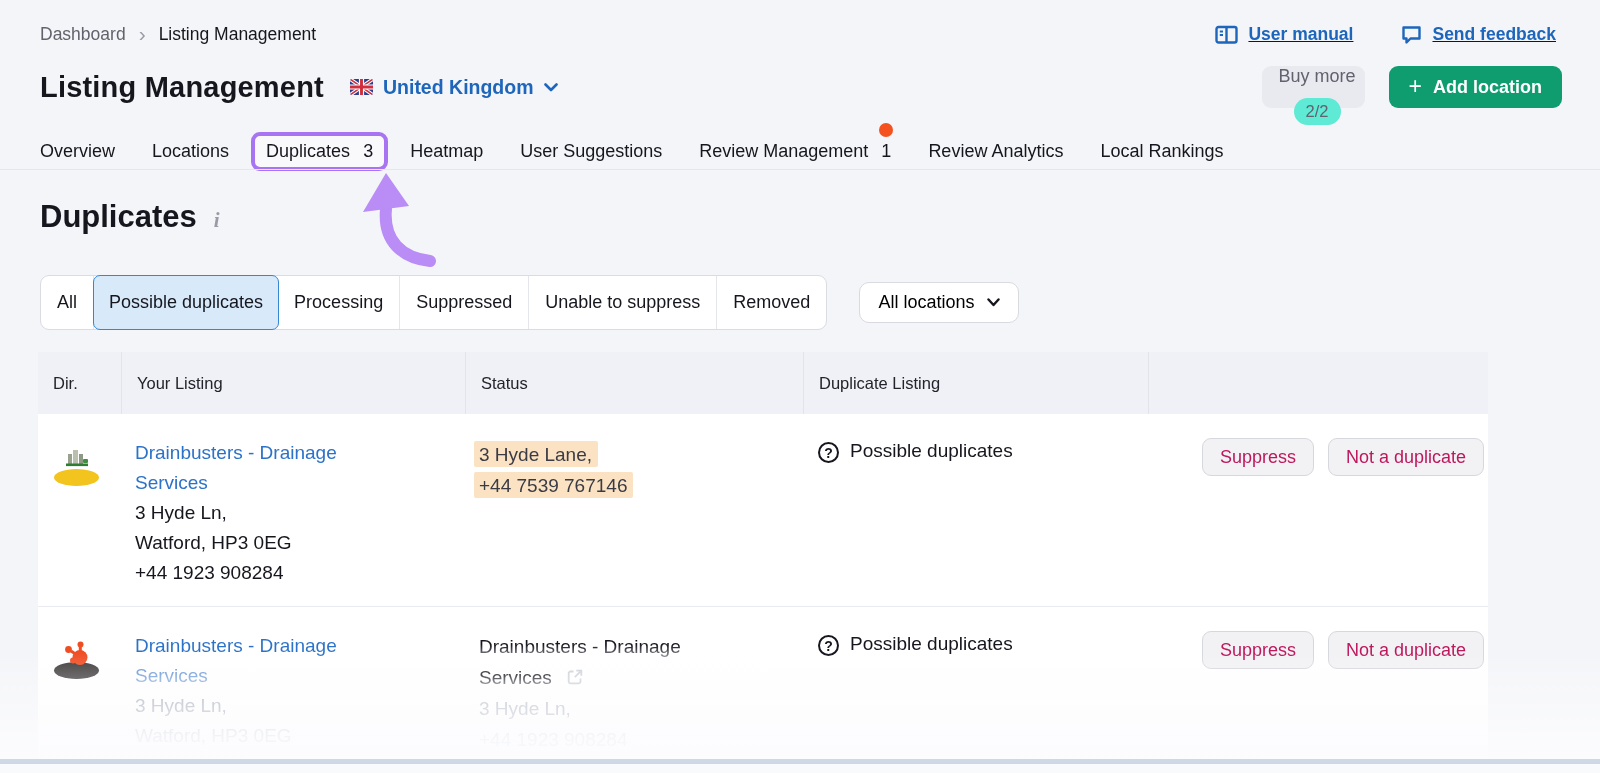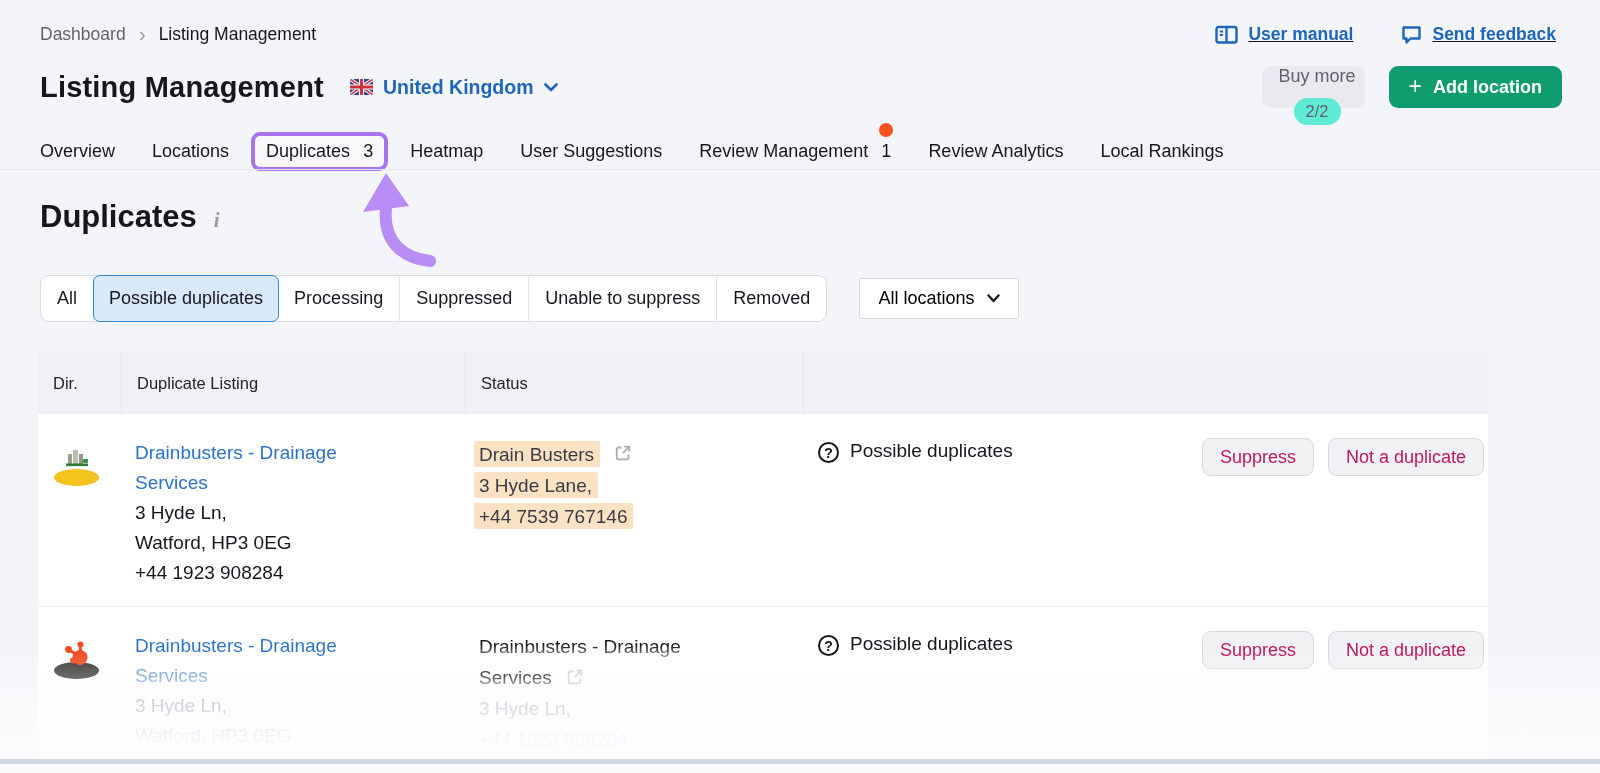--- a/index.html
+++ b/index.html
@@ -35,25 +35,25 @@
   .notif-dot { position:absolute; top:-18px; left:50%; transform:translateX(-50%); width:14px; height:14px; border-radius:50%; background:#f4511e; }
   .tabs-divider { position:absolute; top:169px; left:0; right:0; height:1px; background:#e6e7ec; }
 
   
   .section-title { position:absolute; top:199px; left:40px; display:flex; align-items:center; gap:17px; font-size:31px; font-weight:800; }
   .info-icon { color:#9b9ba7; font-family:"Liberation Serif", serif; font-style:italic; font-weight:700; font-size:21px; cursor:pointer; transform:translateY(3px); }
   .arrow-annotation { position:absolute; left:352px; top:171px; width:92px; height:96px; pointer-events:none; }
 
   
   .filters { position:absolute; top:275px; left:40px; display:flex; align-items:center; }
-  .seg-group { display:flex; align-items:stretch; height:47px; background:#fff; border:1px solid #dbdce2; border-radius:9px;text-align:center; }
+  .seg-group { display:flex; align-items:stretch; height:55px; background:#fff; border:1px solid #dbdce2; border-radius:9px;text-align:center; }
   .seg { display:flex; align-items:center; padding:0 16px; font-size:18px; border-right:1px solid #e5e6eb; cursor:pointer; white-space:nowrap; }
   .seg:last-child { border-right:none; }
   .seg.selected { background:#d8e9f9; border:1.5px solid #3487d3; border-radius:7px; margin:-1px; z-index:1; padding:0 15px; }
-  .loc-filter { margin-left:32px; height:41px; display:flex; align-items:center; gap:13px; background:#fff; border:1px solid #d9dae0; border-radius:2px; padding:0 18px; font-size:18px; font-family:inherit; cursor:pointer; }
+  .loc-filter { margin-left:32px; height:41px; display:flex; align-items:center; gap:13px; background:#fff; border:1px solid #d9dae0; border-radius:10px; padding:0 18px; font-size:18px; font-family:inherit; cursor:pointer; }
 
   
   .table { position:absolute; top:352px; left:38px; width:1450px; }
   .thead { display:grid; grid-template-columns:83px 344px 338px 345px 340px; height:62px; background:#f0f1f6; align-items:center; font-size:16.5px; color:#23232b; }
   .th { display:flex; align-items:center; height:100%; padding-left:15px; border-left:1px solid #e3e4ea; }
   .th:first-child { border-left:none; }
   .trow { display:grid; grid-template-columns:83px 344px 338px 345px 340px; background:#fff; padding:24px 0 18px; }
   .trow-1 { min-height:189px; }
   .trow-2 { min-height:170px; border-top:1px solid #eaebf0; }
   .dir-cell { padding-left:16px; }
@@ -189,22 +189,23 @@
       <span>All locations</span>
       <svg width="13" height="9" viewBox="0 0 13 9" fill="none">
         <path d="M1.5 1.5 L6.5 7 L11.5 1.5" stroke="#16161e" stroke-width="2.4" stroke-linecap="round" stroke-linejoin="round"></path>
       </svg>
     </button>
   </div>
 
   <div class="table">
     <div class="thead">
       <div class="th">Dir.</div>
+      <div class="th">Your Listing</div>
+      <div class="th">Status</div>
       <div class="th">Duplicate Listing</div>
-      <div class="th">Status</div>
       <div class="th"></div>
     </div>
 
     <div class="trow trow-1">
       <div class="dir-cell">
         <span class="logo-circle logo-yellow">
           <svg width="45" height="45" viewBox="0 0 45 45">
             <rect x="14" y="16" width="4" height="10" fill="#98a28c"></rect>
             <rect x="19" y="12" width="5" height="14" fill="#b9c0ae"></rect>
             <rect x="25" y="16" width="4" height="10" fill="#8f9a84"></rect>
@@ -213,28 +214,20 @@
           </svg>
         </span>
       </div>
       <div class="listing-cell">
         <a class="listing-link">Drainbusters - Drainage Services</a>
         <div>3 Hyde Ln,</div>
         <div>Watford, HP3 0EG</div>
         <div>+44 1923 908284</div>
       </div>
       <div class="dup-cell">
-        <div>
-          <span class="hl">Drain Busters</span>
-          <svg class="ext-icon" width="18" height="18" viewBox="0 0 18 18" fill="none">
-            <path d="M7.5 3.5 H4.5 A1.8 1.8 0 0 0 2.7 5.3 V13.5 A1.8 1.8 0 0 0 4.5 15.3 H12.7 A1.8 1.8 0 0 0 14.5 13.5 V10.5" stroke="#a6acb8" stroke-width="1.8"></path>
-            <path d="M10.3 2.7 H15.3 V7.7" stroke="#a6acb8" stroke-width="1.8"></path>
-            <path d="M14.6 3.4 L8.8 9.2" stroke="#a6acb8" stroke-width="1.8"></path>
-          </svg>
-        </div>
         <div><span class="hl">3 Hyde Lane,</span></div>
         <div><span class="hl">+44 7539 767146</span></div>
       </div>
       <div class="status-cell">
         <span class="q-icon">?</span>
         <span>Possible duplicates</span>
       </div>
       <div class="actions-cell">
         <button class="action-btn">Suppress</button>
         <button class="action-btn">Not a duplicate</button>

